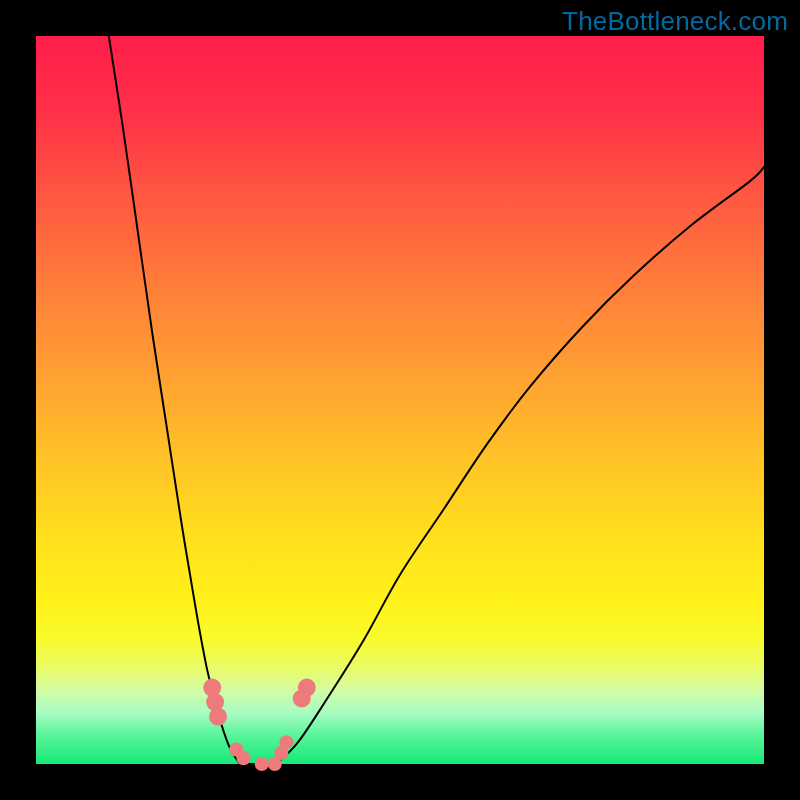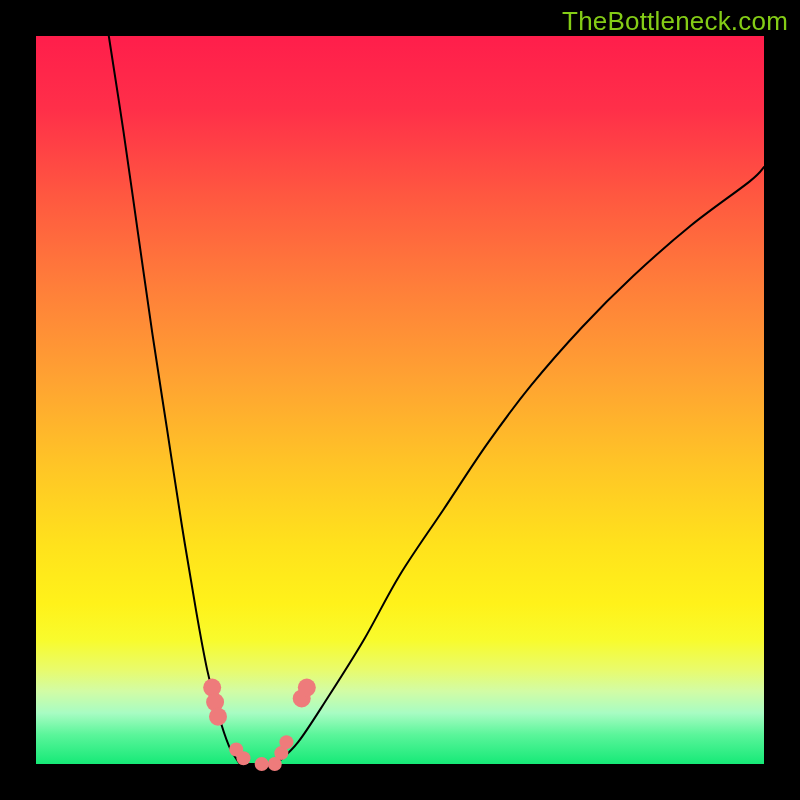--- a/index.html
+++ b/index.html
@@ -40,21 +40,21 @@
       #d2fca5 90%,
       #a8fcc3 93%,
       #5af59a 96%,
       #16e977 100%
     );
   }
   .watermark {
     position: absolute;
     top: 6px;
     right: 12px;
-    color: #84cc16;
+    color: #0369a1;
     font-size: 26px;
     font-weight: 400;
     letter-spacing: 0.2px;
     user-select: none;
   }
   .svg-layer {
     position: absolute;
     left: 0;
     top: 0;
     width: 728px;

